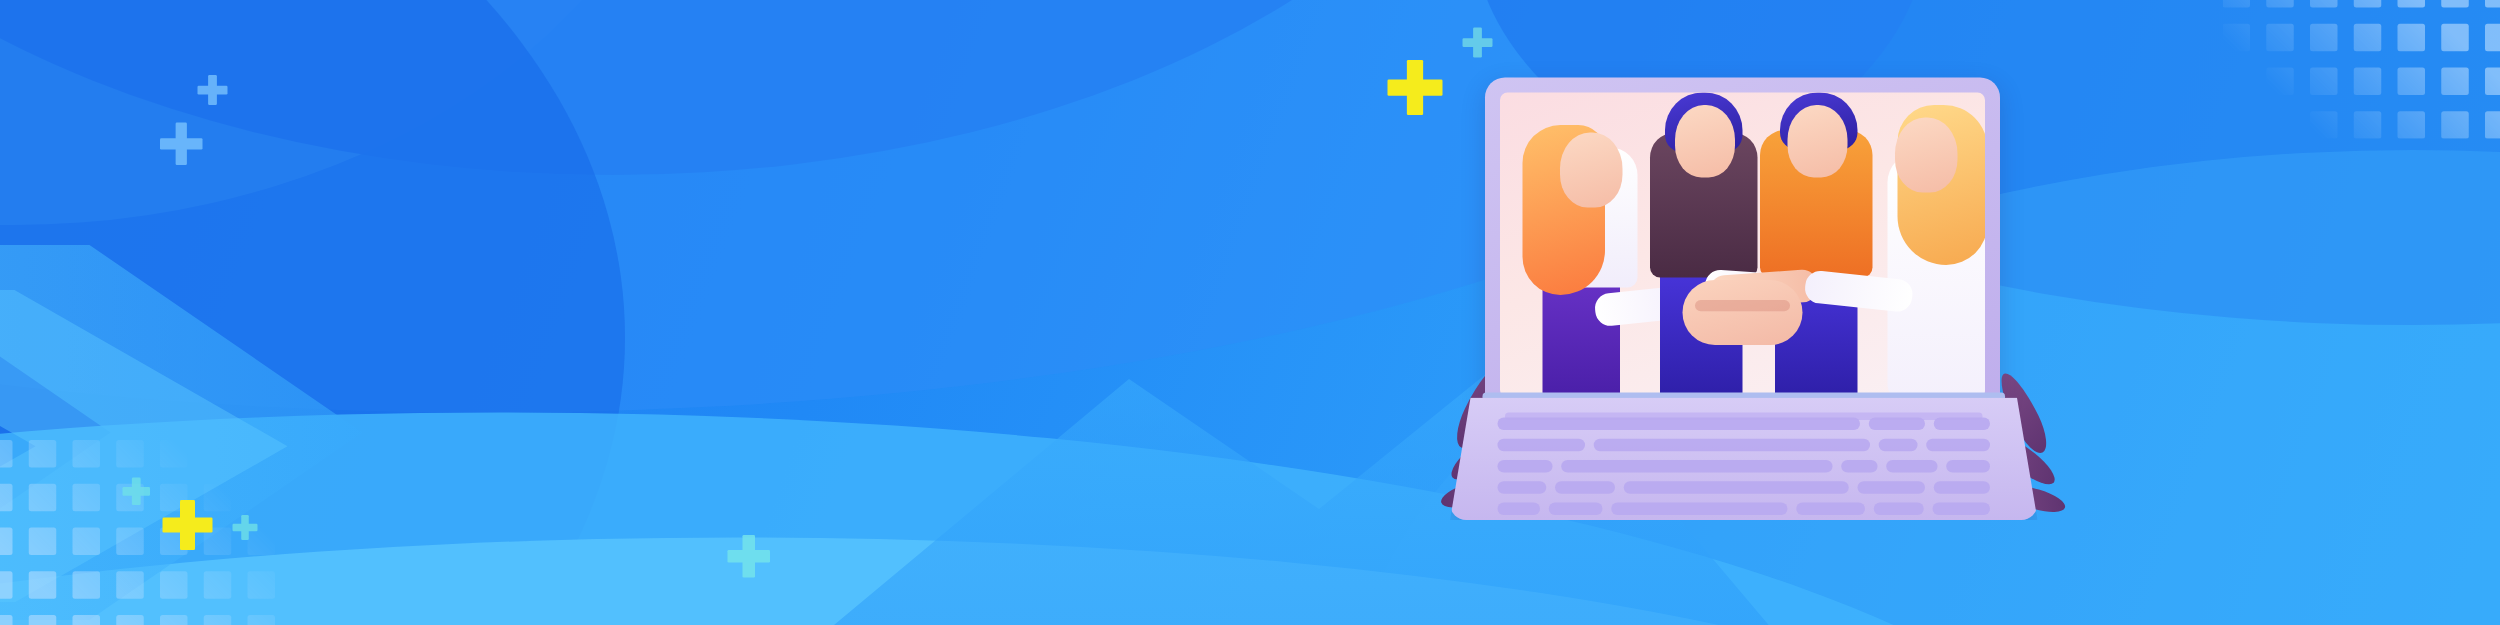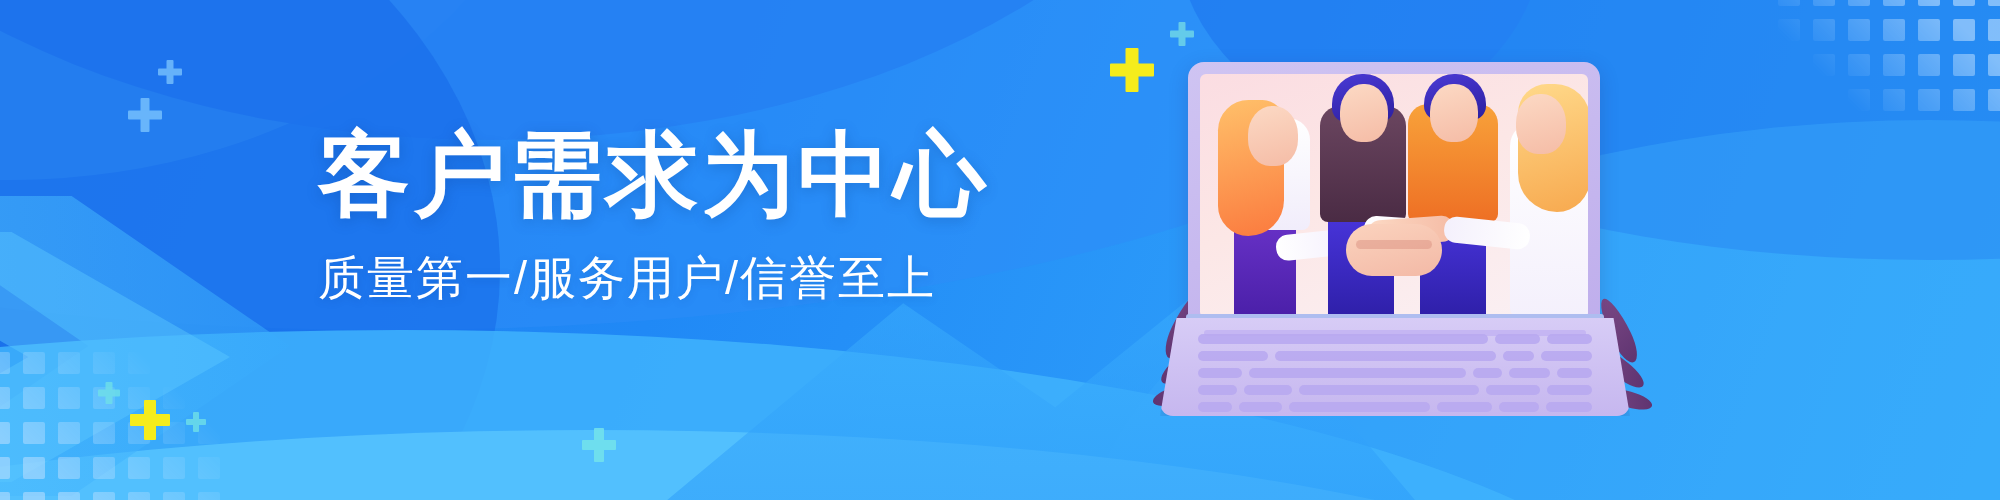--- a/index.html
+++ b/index.html
@@ -204,24 +204,20 @@
 
   <div class="plus p1"></div>
   <div class="plus p2"></div>
   <div class="plus p3"></div>
   <div class="plus p4"></div>
   <div class="plus p5"></div>
   <div class="plus p6"></div>
   <div class="plus p7"></div>
   <div class="plus p8"></div>
 
-  <div class="copy">
-    <div class="headline">客户需求为中心</div>
-    <div class="subline">质量第一/服务用户/信誉至上</div>
-  </div>
 
   <div class="laptop">
 
     <div class="sprig-l">
       <div class="leaf" style="left:4px;top:0;width:22px;height:74px;transform:rotate(26deg);"></div>
       <div class="leaf" style="left:-2px;top:26px;width:20px;height:72px;transform:rotate(52deg);"></div>
       <div class="leaf" style="left:-10px;top:52px;width:18px;height:66px;transform:rotate(74deg);"></div>
     </div>
     <div class="sprig-r">
       <div class="leaf" style="right:4px;top:0;width:20px;height:70px;transform:rotate(-26deg);"></div>

